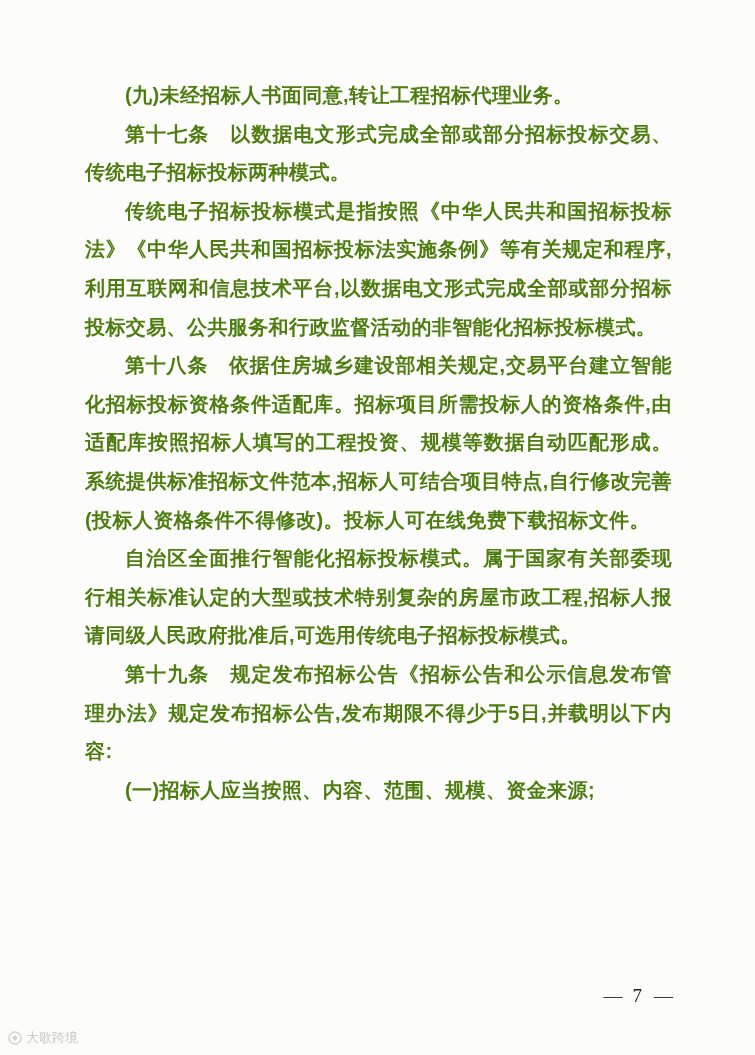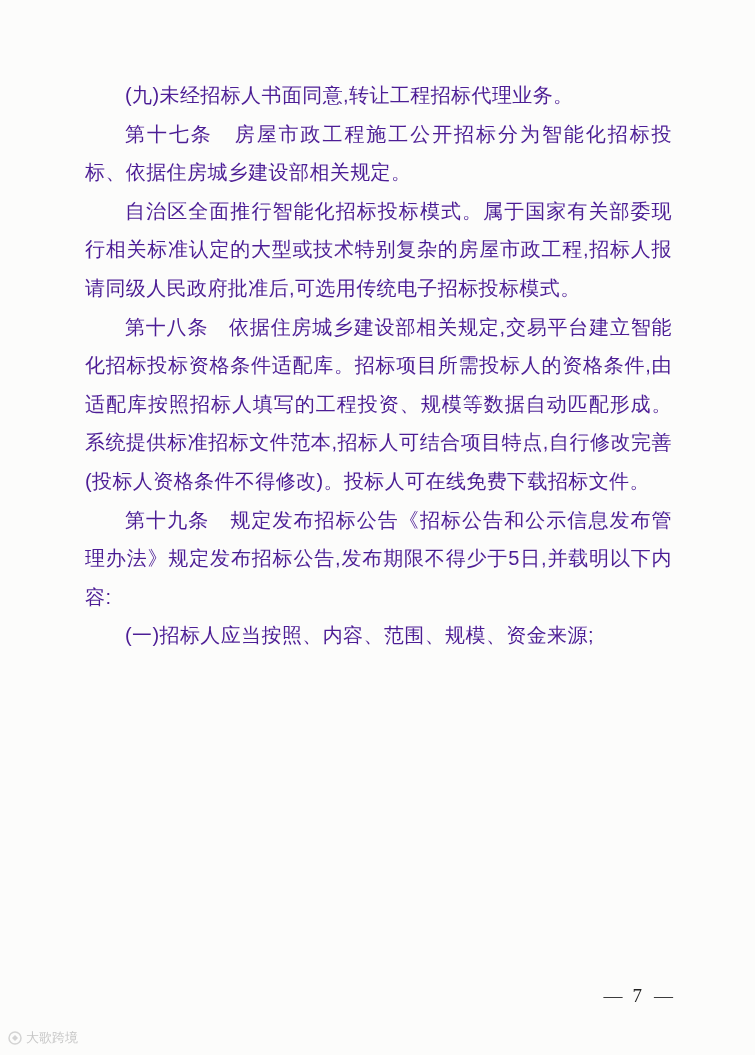--- a/index.html
+++ b/index.html
@@ -14,23 +14,23 @@
     margin: 0 auto;
     background: #fcfcfb;
     overflow: hidden;
     font-family: "Liberation Sans", "DejaVu Sans", sans-serif;
   }
   .content {
     position: absolute;
     left: 85px;
     right: 83px;
     top: 76px;
-    color: #4c1d95;
+    color: #4d7c0f;
     font-size: 20px;
-    font-weight: 400;
+    font-weight: 700;
     line-height: 38.6px;
     text-align: justify;
     letter-spacing: 0.4px;
   }
   .content p {
     margin: 0;
     padding: 0;
     text-indent: 2em;
   }
   .footer {
@@ -67,23 +67,24 @@
     opacity: 0.75;
   }
 </style>
 </head>
 <body>
 
 <div class="page">
 
   <div class="content">
     <p>(九)未经招标人书面同意,转让工程招标代理业务。</p>
-    <p>第十七条　房屋市政工程施工公开招标分为智能化招标投标、依据住房城乡建设部相关规定。</p>
+    <p>第十七条　以数据电文形式完成全部或部分招标投标交易、传统电子招标投标两种模式。</p>
+    <p>传统电子招标投标模式是指按照《中华人民共和国招标投标法》《中华人民共和国招标投标法实施条例》等有关规定和程序,利用互联网和信息技术平台,以数据电文形式完成全部或部分招标投标交易、公共服务和行政监督活动的非智能化招标投标模式。</p>
+    <p>第十八条　依据住房城乡建设部相关规定,交易平台建立智能化招标投标资格条件适配库。招标项目所需投标人的资格条件,由适配库按照招标人填写的工程投资、规模等数据自动匹配形成。系统提供标准招标文件范本,招标人可结合项目特点,自行修改完善(投标人资格条件不得修改)。投标人可在线免费下载招标文件。</p>
     <p>自治区全面推行智能化招标投标模式。属于国家有关部委现行相关标准认定的大型或技术特别复杂的房屋市政工程,招标人报请同级人民政府批准后,可选用传统电子招标投标模式。</p>
-    <p>第十八条　依据住房城乡建设部相关规定,交易平台建立智能化招标投标资格条件适配库。招标项目所需投标人的资格条件,由适配库按照招标人填写的工程投资、规模等数据自动匹配形成。系统提供标准招标文件范本,招标人可结合项目特点,自行修改完善(投标人资格条件不得修改)。投标人可在线免费下载招标文件。</p>
     <p>第十九条　规定发布招标公告《招标公告和公示信息发布管理办法》规定发布招标公告,发布期限不得少于5日,并载明以下内容:</p>
     <p>(一)招标人应当按照、内容、范围、规模、资金来源;</p>
   </div>
 
   <div class="footer">
     <span class="dash">—</span>
     <span class="pagenum">7</span>
     <span class="dash">—</span>
   </div>
 

